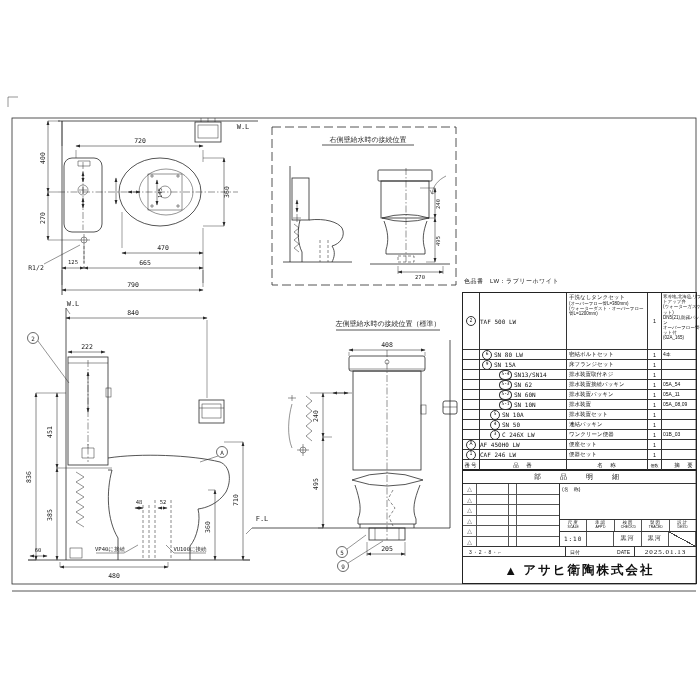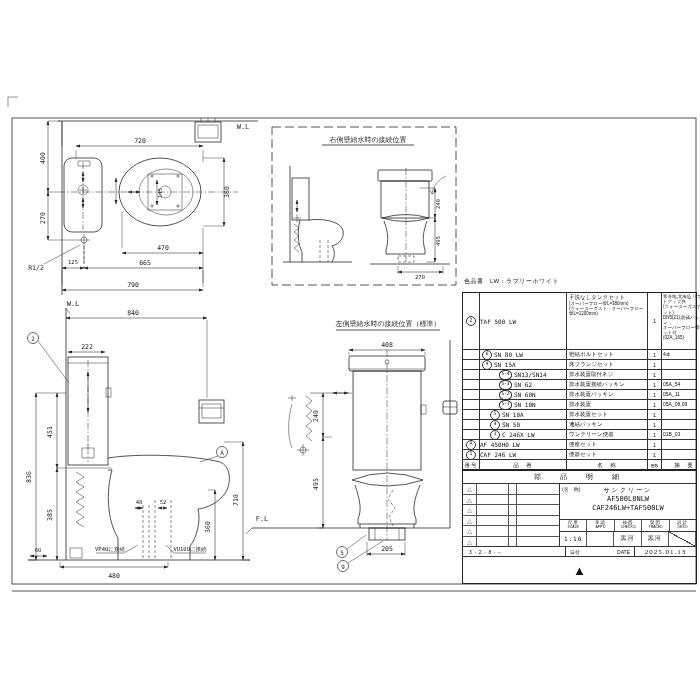--- a/index.html
+++ b/index.html
@@ -523,25 +523,20 @@
       <div class="rev-row">
           <div class="rev-tri">△</div>
           <div class="rev-a"></div>
           <div class="rev-b"></div>
           <div class="rev-c"></div>
         </div>
     </div>
     <div id="name-zone">
       <div id="name-box">
         <span id="name-label">(名　称)</span>
-        <div id="name-lines">
-          <div id="product-name">サンクリーン</div>
-          <div id="model1">AF500L8NLW</div>
-          <div id="model2">CAF246LW+TAF500LW</div>
-        </div>
       </div>
       <div id="scale-head">
         <div class="sc">
             <span class="jp">尺度</span>
             <span class="en">SCALE</span>
           </div>
         <div class="sc">
             <span class="jp">承認</span>
             <span class="en">APP'D</span>
           </div>
@@ -574,14 +569,15 @@
     <div id="frame-ref">3・2・8・⌐</div>
     <div id="date-label">
       <span>日付</span>
       <span>DATE</span>
     </div>
     <div id="date-value">2025.01.13</div>
   </div>
 
   <div class="tb-row" id="tb-company">
     <span id="company-logo">▲</span>
+    <span id="company-name">アサヒ衛陶株式会社</span>
   </div>
 </div>
 
 </body></html>

